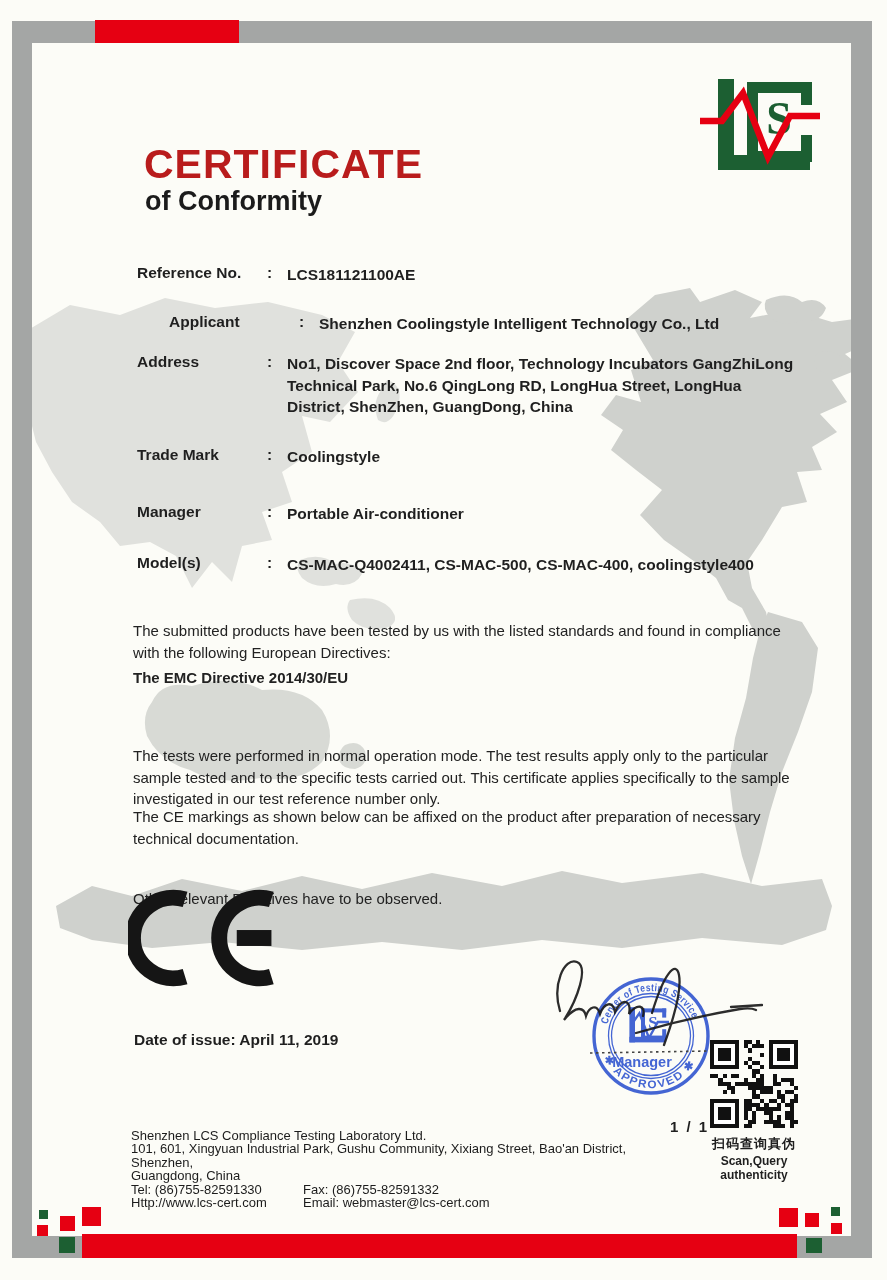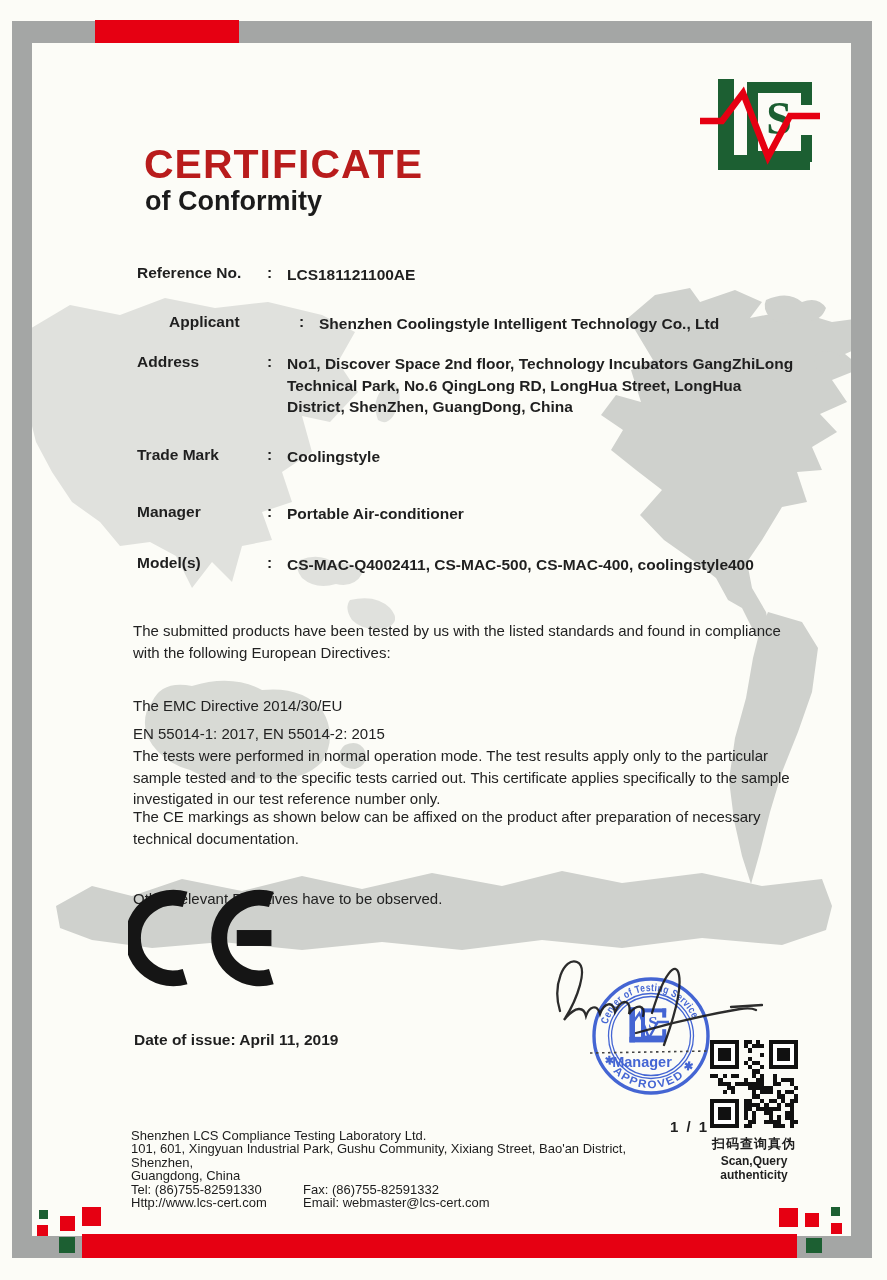--- a/index.html
+++ b/index.html
@@ -22,21 +22,21 @@
   .title-sub{position:absolute;left:145px;top:186px;font-size:27px;font-weight:bold;color:#1b1b1b;}
 
   
   .field-row{position:absolute;left:137px;display:flex;width:660px;}
   .field-label{width:130px;font-size:15.5px;font-weight:bold;flex:0 0 130px;}
   .field-colon{width:20px;font-size:15.5px;font-weight:bold;flex:0 0 20px;}
   .field-value{flex:1;font-size:15.5px;font-weight:bold;line-height:21.5px;}
 
   
   .para{position:absolute;left:133px;width:662px;font-size:15px;line-height:21.5px;color:#222;}
-  .bold{font-weight:normal;margin-top:28px;}
+  .bold{font-weight:bold;}
 
   .date-line{position:absolute;left:134px;top:1031px;font-size:15.5px;font-weight:bold;}
 
   
   .qr-block{position:absolute;left:692px;top:1040px;width:124px;text-align:center;}
   .qr-cn{font-size:13px;font-weight:bold;margin-top:3px;letter-spacing:1px;}
   .qr-en{font-size:12px;font-weight:bold;margin-top:1px;}
 
   .page-num{position:absolute;left:670px;top:1118px;font-size:15px;font-weight:bold;letter-spacing:2px;}
 
@@ -141,21 +141,20 @@
     <span class="field-value">Portable Air-conditioner</span>
   </div>
   <div class="field-row" style="top:554px;">
     <span class="field-label">Model(s)</span>
     <span class="field-colon">:</span>
     <span class="field-value">CS-MAC-Q4002411, CS-MAC-500, CS-MAC-400, coolingstyle400</span>
   </div>
 
   <div class="para" style="top:620px;">The submitted products have been tested by us with the listed standards and found in compliance with the following European Directives:</div>
   <div class="para bold" style="top:667px;">The EMC Directive 2014/30/EU</div>
-  <div class="para bold" style="top:695px;">EN 55014-1: 2017, EN 55014-2: 2015</div>
   <div class="para" style="top:745px;">The tests were performed in normal operation mode. The test results apply only to the particular sample tested and to the specific tests carried out. This certificate applies specifically to the sample investigated in our test reference number only.</div>
   <div class="para" style="top:806px;">The CE markings as shown below can be affixed on the product after preparation of necessary technical documentation.</div>
   <div class="para" style="top:888px;">Other relevant Directives have to be observed.</div>
 
   <svg class="abs" style="left:128px;top:886px;" width="150" height="104" viewBox="0 0 160 106" aria-label="CE">
     <path d="M60.9 11.9 A43 43 0 1 0 60.9 94.1" fill="none" stroke="#151515" stroke-width="17"></path>
     <path d="M152.9 11.9 A43 43 0 1 0 152.9 94.1" fill="none" stroke="#151515" stroke-width="17"></path>
     <rect x="116" y="44.5" width="37" height="17" fill="#151515"></rect>
   </svg>
 

